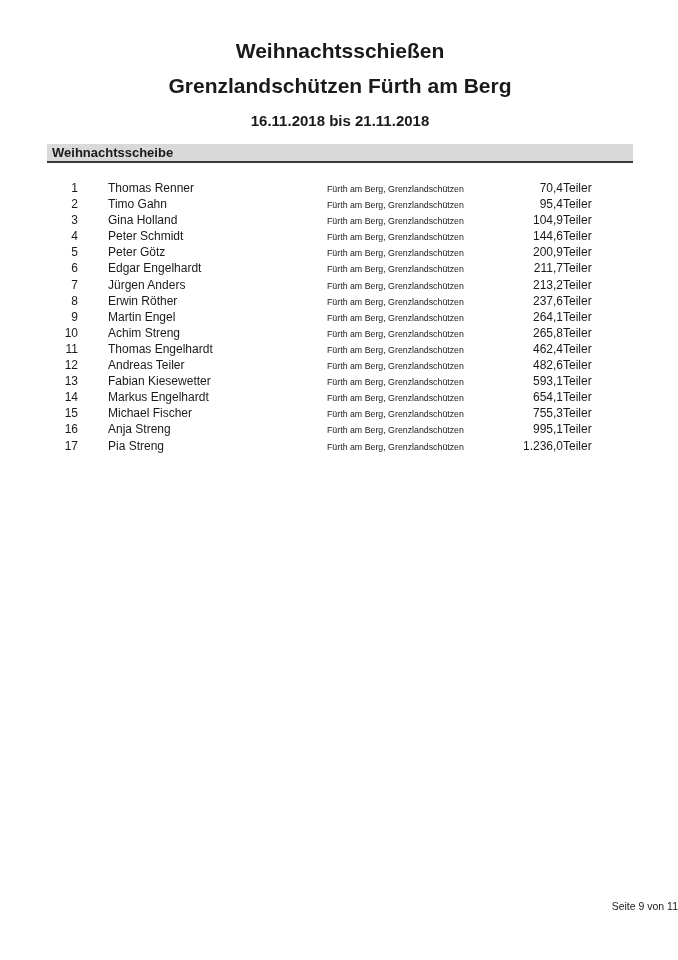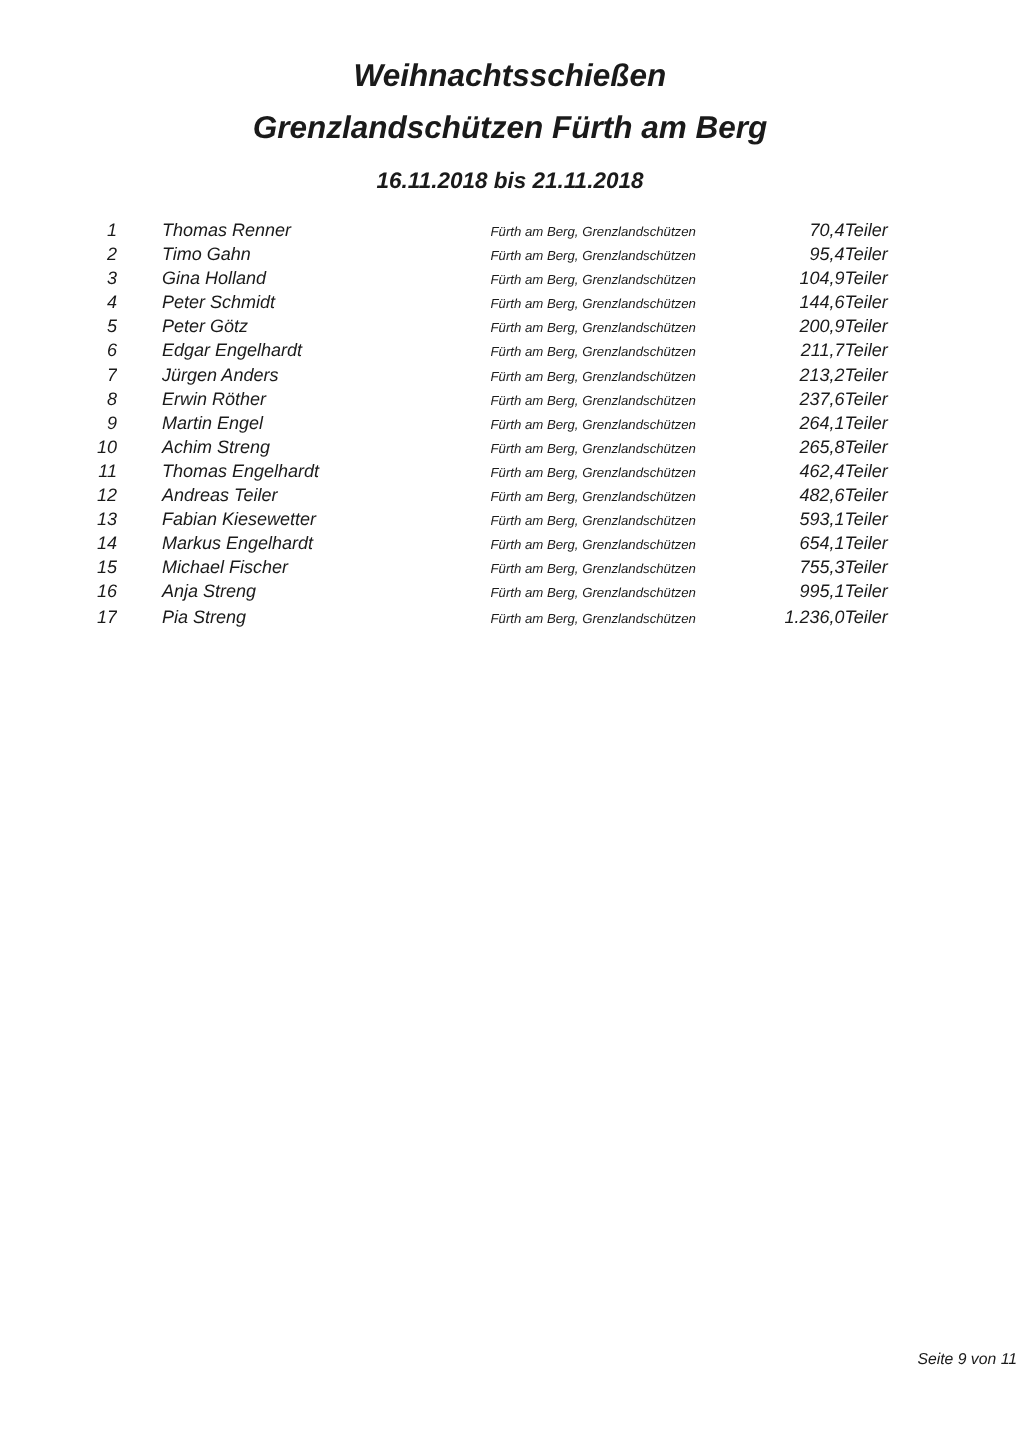--- a/index.html
+++ b/index.html
@@ -13,21 +13,20 @@
   body{
     font-family:"Liberation Sans", sans-serif;
     color:var(--text);
   }
   .page{
     position:relative;
     width:678px;
     height:960px;
     background:var(--page-bg);
     overflow:hidden;
-    font-style:italic;
   }
   .content{
     position:absolute;
     left:47px;
     top:0;
     width:586px;
   }
   .doc-title{
     margin-top:40px;
     text-align:center;
@@ -93,20 +92,23 @@
 
 <div class="page">
   <div class="content">
 
     <div class="doc-title">Weihnachtsschießen</div>
 
     <div class="doc-subtitle">Grenzlandschützen Fürth am Berg</div>
 
     <div class="doc-date">16.11.2018 bis 21.11.2018</div>
 
+    <div class="section-bar">
+      <span>Weihnachtsscheibe</span>
+    </div>
 
     <div class="results">
   <div class="row">
     <div class="cell rank">1</div>
     <div class="cell name">Thomas Renner</div>
     <div class="cell club">Fürth am Berg, Grenzlandschützen</div>
     <div class="cell score">70,4</div>
     <div class="cell unit">Teiler</div>
   </div>
 

